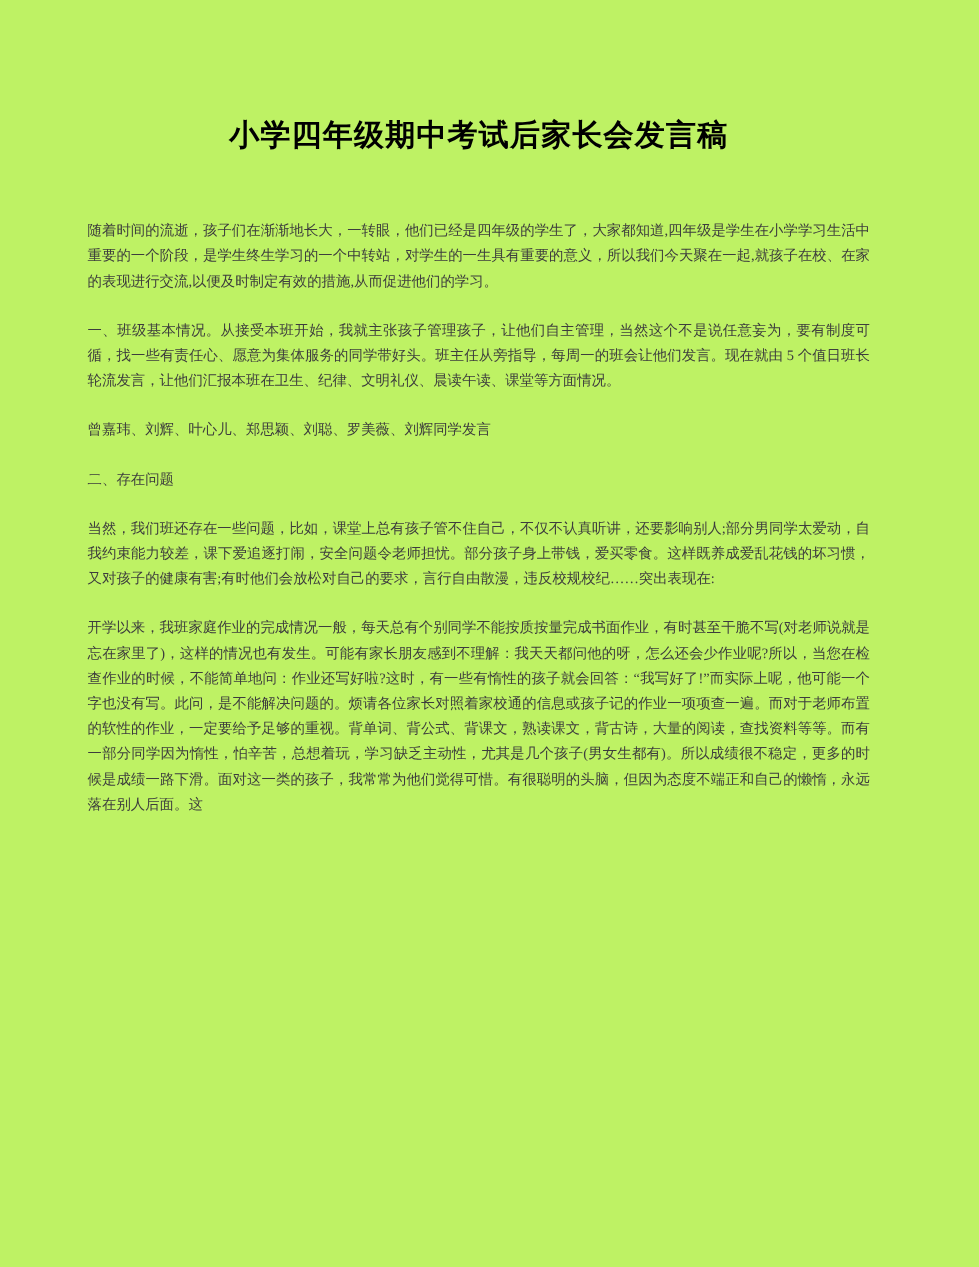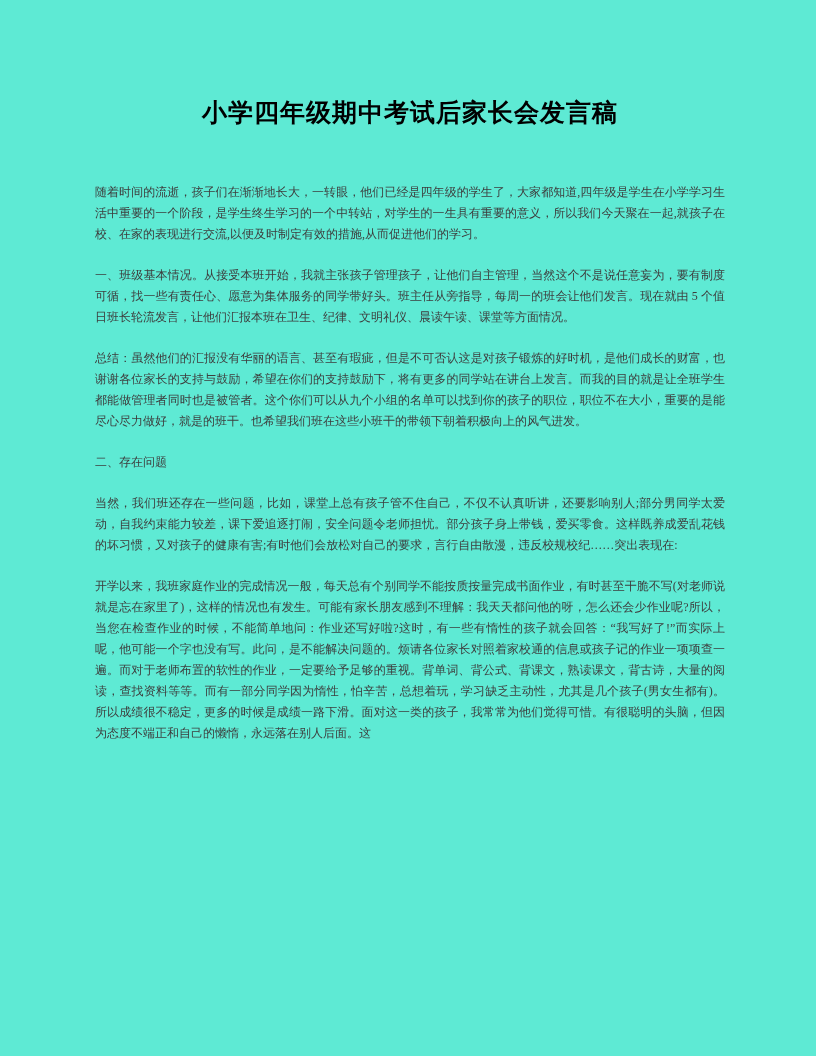--- a/index.html
+++ b/index.html
@@ -5,23 +5,23 @@
   html, body {
     margin: 0;
     padding: 0;
     background: #ffffff;
   }
   .page {
     position: relative;
     width: 816px;
     height: 1056px;
     margin: 0 auto;
-    background: #5eead4;
+    background: #bef264;
     box-sizing: border-box;
-    padding: 96px 91px 40px 95px;
+    padding: 96px 91px 40px 73px;
     overflow: hidden;
     font-family: "Liberation Serif", "DejaVu Serif", serif;
   }
   .doc-title {
     margin: 0 0 53px 0;
     font-family: "DejaVu Sans", "Liberation Sans", sans-serif;
     font-weight: bold;
     font-size: 25px;
     line-height: 33px;
     text-align: center;
@@ -41,22 +41,22 @@
 </head>
 <body>
 
 <div class="page">
   <h1 class="doc-title">小学四年级期中考试后家长会发言稿</h1>
 
   <p class="para">随着时间的流逝，孩子们在渐渐地长大，一转眼，他们已经是四年级的学生了，大家都知道,四年级是学生在小学学习生活中重要的一个阶段，是学生终生学习的一个中转站，对学生的一生具有重要的意义，所以我们今天聚在一起,就孩子在校、在家的表现进行交流,以便及时制定有效的措施,从而促进他们的学习。</p>
 
   <p class="para">一、班级基本情况。从接受本班开始，我就主张孩子管理孩子，让他们自主管理，当然这个不是说任意妄为，要有制度可循，找一些有责任心、愿意为集体服务的同学带好头。班主任从旁指导，每周一的班会让他们发言。现在就由 5 个值日班长轮流发言，让他们汇报本班在卫生、纪律、文明礼仪、晨读午读、课堂等方面情况。</p>
 
+  <p class="para">曾嘉玮、刘辉、叶心儿、郑思颖、刘聪、罗美薇、刘辉同学发言</p>
 
-  <p class="para">总结：虽然他们的汇报没有华丽的语言、甚至有瑕疵，但是不可否认这是对孩子锻炼的好时机，是他们成长的财富，也谢谢各位家长的支持与鼓励，希望在你们的支持鼓励下，将有更多的同学站在讲台上发言。而我的目的就是让全班学生都能做管理者同时也是被管者。这个你们可以从九个小组的名单可以找到你的孩子的职位，职位不在大小，重要的是能尽心尽力做好，就是的班干。也希望我们班在这些小班干的带领下朝着积极向上的风气进发。</p>
 
   <p class="para">二、存在问题</p>
 
   <p class="para">当然，我们班还存在一些问题，比如，课堂上总有孩子管不住自己，不仅不认真听讲，还要影响别人;部分男同学太爱动，自我约束能力较差，课下爱追逐打闹，安全问题令老师担忧。部分孩子身上带钱，爱买零食。这样既养成爱乱花钱的坏习惯，又对孩子的健康有害;有时他们会放松对自己的要求，言行自由散漫，违反校规校纪……突出表现在:</p>
 
 
   <p class="para">开学以来，我班家庭作业的完成情况一般，每天总有个别同学不能按质按量完成书面作业，有时甚至干脆不写(对老师说就是忘在家里了)，这样的情况也有发生。可能有家长朋友感到不理解：我天天都问他的呀，怎么还会少作业呢?所以，当您在检查作业的时候，不能简单地问：作业还写好啦?这时，有一些有惰性的孩子就会回答：“我写好了!”而实际上呢，他可能一个字也没有写。此问，是不能解决问题的。烦请各位家长对照着家校通的信息或孩子记的作业一项项查一遍。而对于老师布置的软性的作业，一定要给予足够的重视。背单词、背公式、背课文，熟读课文，背古诗，大量的阅读，查找资料等等。而有一部分同学因为惰性，怕辛苦，总想着玩，学习缺乏主动性，尤其是几个孩子(男女生都有)。所以成绩很不稳定，更多的时候是成绩一路下滑。面对这一类的孩子，我常常为他们觉得可惜。有很聪明的头脑，但因为态度不端正和自己的懒惰，永远落在别人后面。这</p>
 </div>
 
 </body></html>

